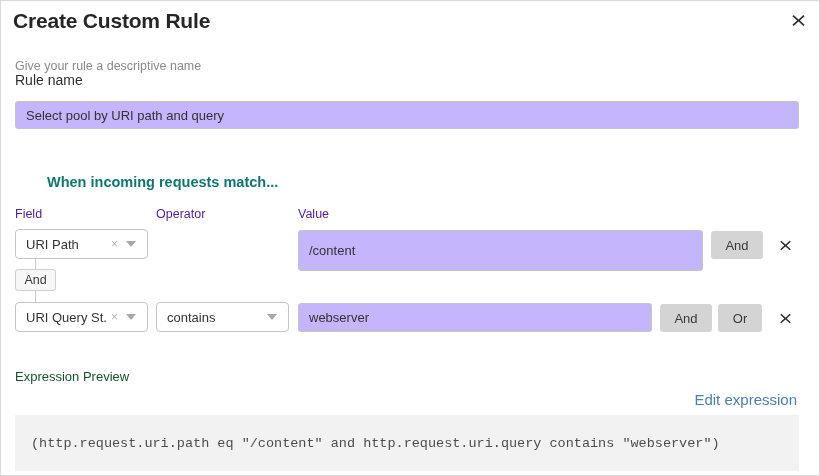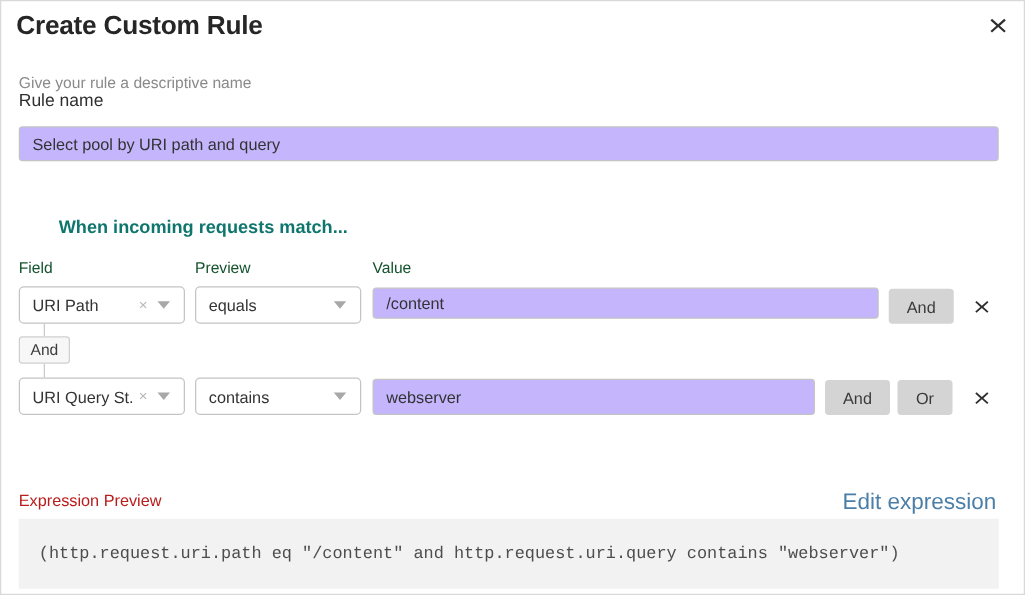--- a/index.html
+++ b/index.html
@@ -90,21 +90,21 @@
     font-size: 14.5px;
     font-weight: bold;
     color: #0f766e;
     margin-left: 32px;
   }
 
   .col-label {
     position: absolute;
     top: 206px;
     font-size: 12.5px;
-    color: #14532d;
+    color: #4c1d95;
   }
   #label-field    { left: 14px; }
   #label-operator { left: 155px; }
   #label-value    { left: 297px; }
 
   
   .select {
     position: absolute;
     box-sizing: border-box;
     height: 30px;
@@ -142,21 +142,21 @@
   }
 
   .field-select    { left: 14px;  width: 133px; justify-content: flex-end; }
   .operator-select { left: 155px; width: 133px; }
 
   #row1-field    { top: 228px; }
   #row1-operator { top: 228px; }
   #row2-field    { top: 301px; }
   #row2-operator { top: 301px; gap: 44px; }
 
-  #row1-value { left: 297px; top: 229px; width: 405px; height: 25px; }
+  #row1-value { left: 297px; top: 229px; width: 405px; height: 41px; }
   #row2-value { left: 297px; top: 302px; width: 354px; height: 29px; }
 
   
   .logic-btn {
     position: absolute;
     box-sizing: border-box;
     height: 28px;
     background: #d4d4d4;
     border: none;
     border-radius: 3px;
@@ -208,29 +208,29 @@
     display: flex;
     align-items: center;
     justify-content: center;
     cursor: pointer;
   }
 
   
   #expr-preview-label {
     position: absolute;
     left: 14px;
-    top: 392px;
+    top: 368px;
     font-size: 13px;
-    color: #b91c1c;
+    color: #14532d;
   }
   #edit-expression-link {
     position: absolute;
     right: 22px;
     top: 390px;
-    font-size: 18px;
+    font-size: 15px;
     color: #4b7fa8;
     text-decoration: none;
     cursor: pointer;
   }
   #expr-code-box {
     position: absolute;
     left: 14px;
     top: 414px;
     width: 784px;
     height: 56px;
@@ -260,33 +260,29 @@
     </svg>
   </div>
 
   <div class="section-label" id="rule-name-label">Rule name</div>
   <div class="section-sub" id="rule-name-help">Give your rule a descriptive name</div>
   <input class="text-input" id="rule-name-input" type="text" value="Select pool by URI path and query" style="">
 
   <div id="match-heading">When incoming requests match...</div>
 
   <div class="col-label" id="label-field">Field</div>
-  <div class="col-label" id="label-operator">Preview</div>
+  <div class="col-label" id="label-operator">Operator</div>
   <div class="col-label" id="label-value">Value</div>
 
   <div class="select field-select" id="row1-field">
     <span class="sel-text">URI Path</span>
     <span class="clear-x">×</span>
     <span class="caret"></span>
   </div>
 
-  <div class="select operator-select" id="row1-operator">
-    <span class="sel-text">equals</span>
-    <span class="caret"></span>
-  </div>
 
   <input class="text-input" id="row1-value" type="text" value="/content" style="">
 
   <button class="logic-btn" id="row1-and">And</button>
 
   <div class="delete-btn" id="row1-delete">
     <svg width="13" height="13" viewBox="0 0 15 15" aria-hidden="true">
       <path d="M2.6 2.0 L7.5 6.4 L12.4 2.0 L13.6 3.3 L8.9 7.5 L13.6 11.7 L12.4 13.0 L7.5 8.6 L2.6 13.0 L1.4 11.7 L6.1 7.5 L1.4 3.3 Z" fill="#2f2f2f"></path>
     </svg>
   </div>

